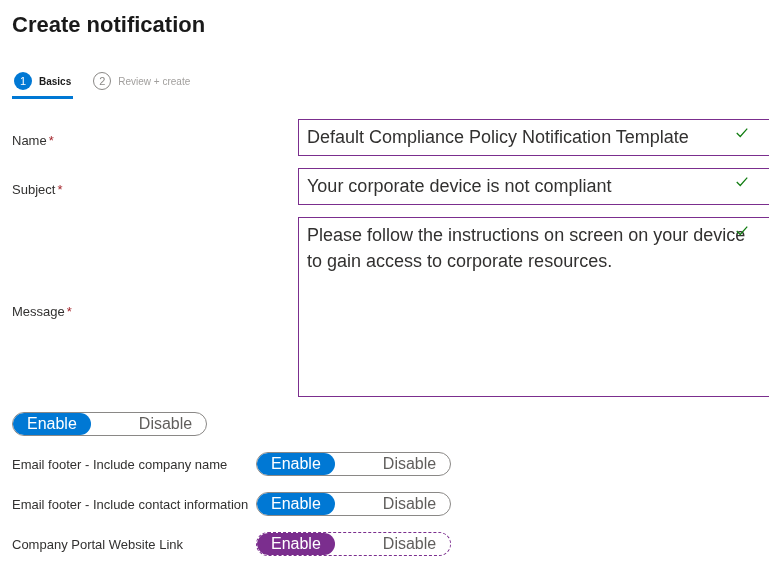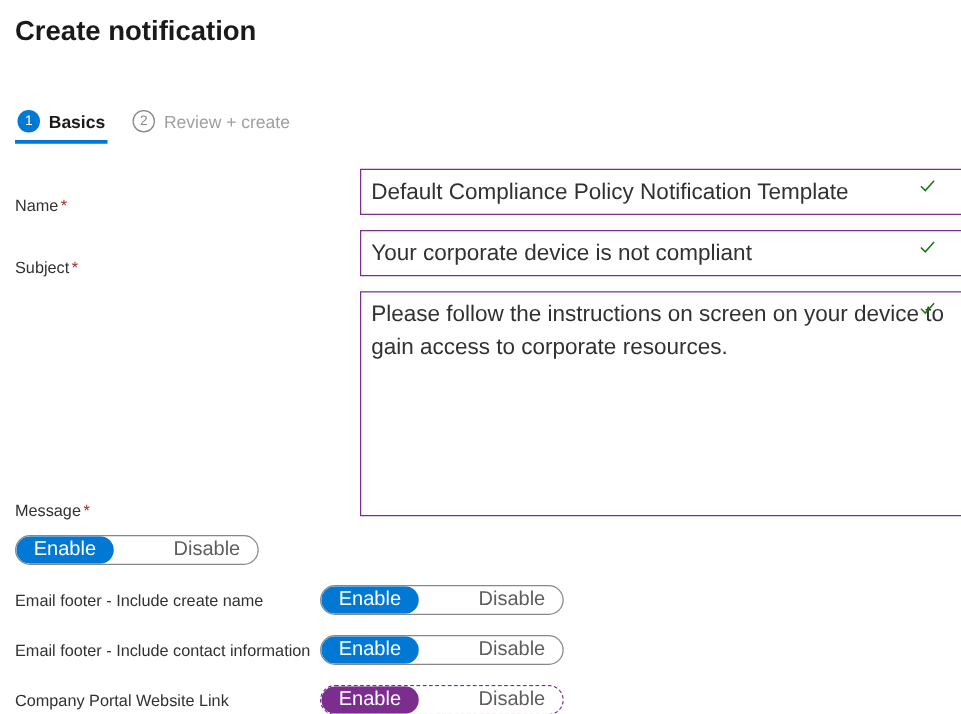--- a/index.html
+++ b/index.html
@@ -12,21 +12,21 @@
       font-size: 13px;
       color: #323130;
       background: #fff;
       padding: 12px;
       width: 769px;
     }
     h1 {
       font-size: 22px;
       font-weight: 600;
       color: #1a1a1a;
-      margin-bottom: 44px;
+      margin-bottom: 28px;
     }
     .tabs {
       display: flex;
       align-items: center;
       gap: 18px;
       border-bottom: 0px solid transparent;
       margin-bottom: 20px;
     }
     .tab {
       display: flex;
@@ -50,33 +50,34 @@
     }
     .tab.active .num {
       background: #0078d4;
       color: #fff;
     }
     .tab.inactive .num {
       border: 1px solid #8a8886;
       color: #8a8886;
     }
     .tab .label {
-      font-size: 14px;
+      font-size: 10px;
     }
     .tab.active .label {
       color: #1a1a1a;
       font-weight: 600;
     }
     .tab.inactive .label {
       color: #a19f9d;
     }
     .form-row {
       display: flex;
-      align-items: flex-end;
+      align-items: center;
       margin-bottom: 12px;
+      gap: 10px;
     }
     .form-label {
       width: 244px;
       flex-shrink: 0;
       padding-top: 6px;
       font-size: 13px;
       color: #323130;
     }
     .req {
       color: #a4262c;
@@ -208,21 +209,21 @@
 </div>
 
 <div class="toggle-row">
   <div class="toggle">
     <span class="opt on">Enable</span>
     <span class="opt off">Disable</span>
   </div>
 </div>
 
 <div class="toggle-row">
-  <div class="toggle-label">Email footer - Include create name</div>
+  <div class="toggle-label">Email footer - Include company name</div>
   <div class="toggle">
     <span class="opt on">Enable</span>
     <span class="opt off">Disable</span>
   </div>
 </div>
 
 <div class="toggle-row">
   <div class="toggle-label">Email footer - Include contact information</div>
   <div class="toggle">
     <span class="opt on">Enable</span>

